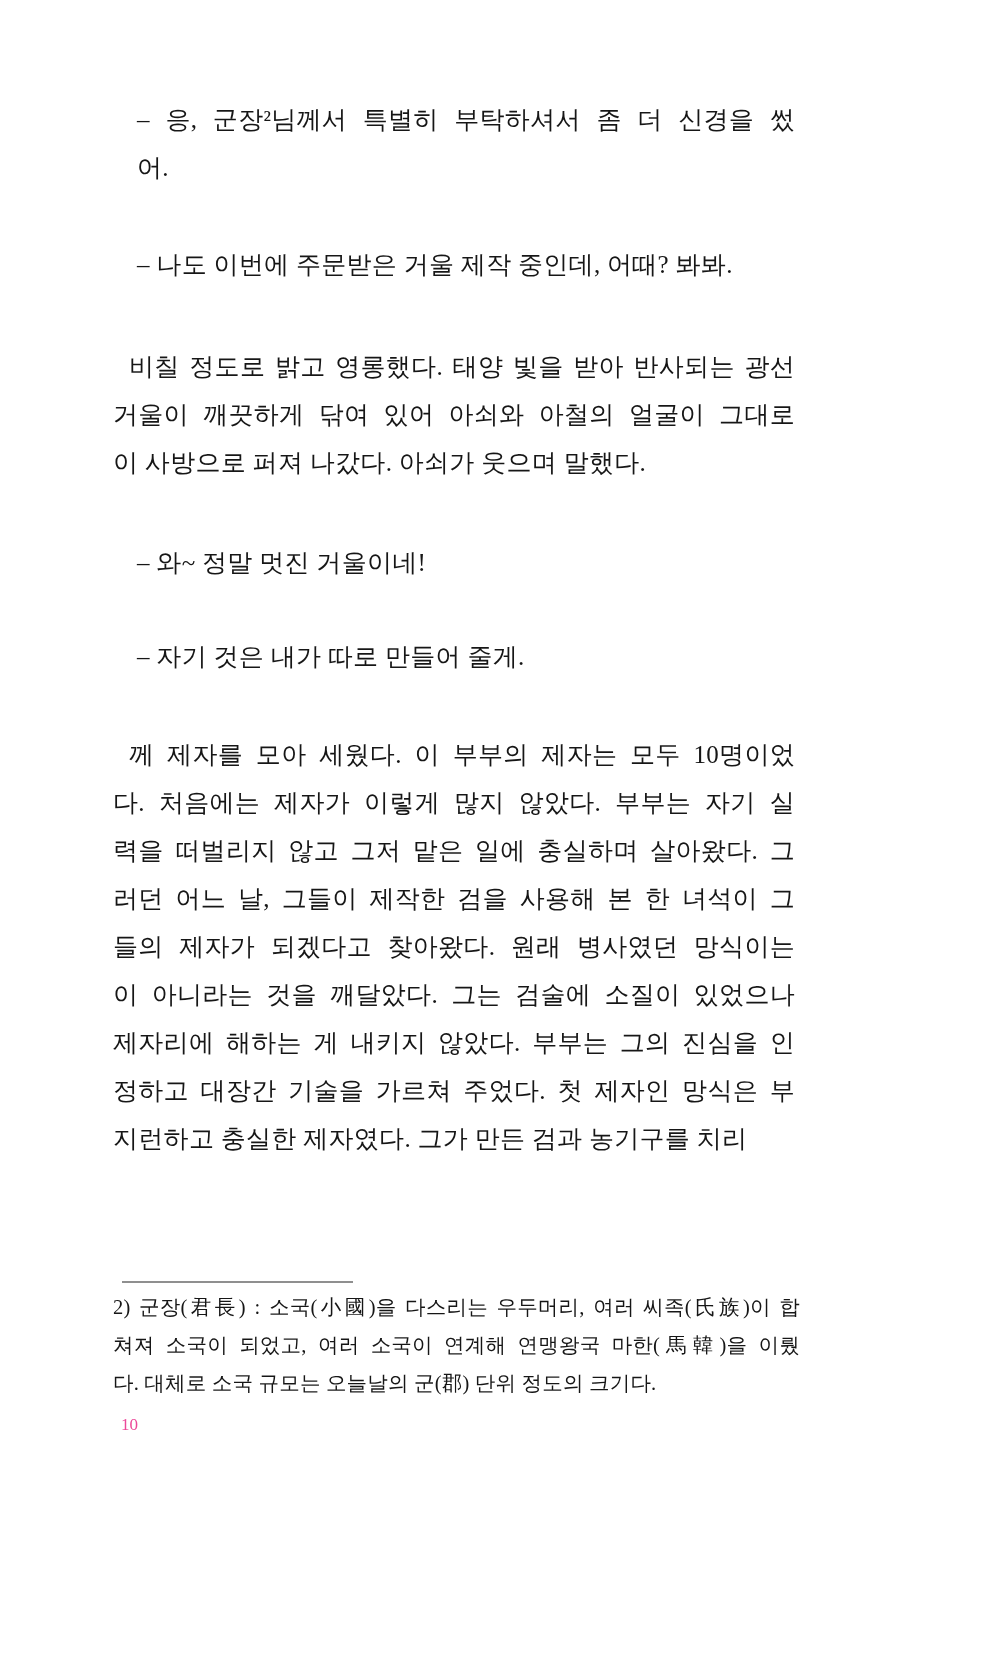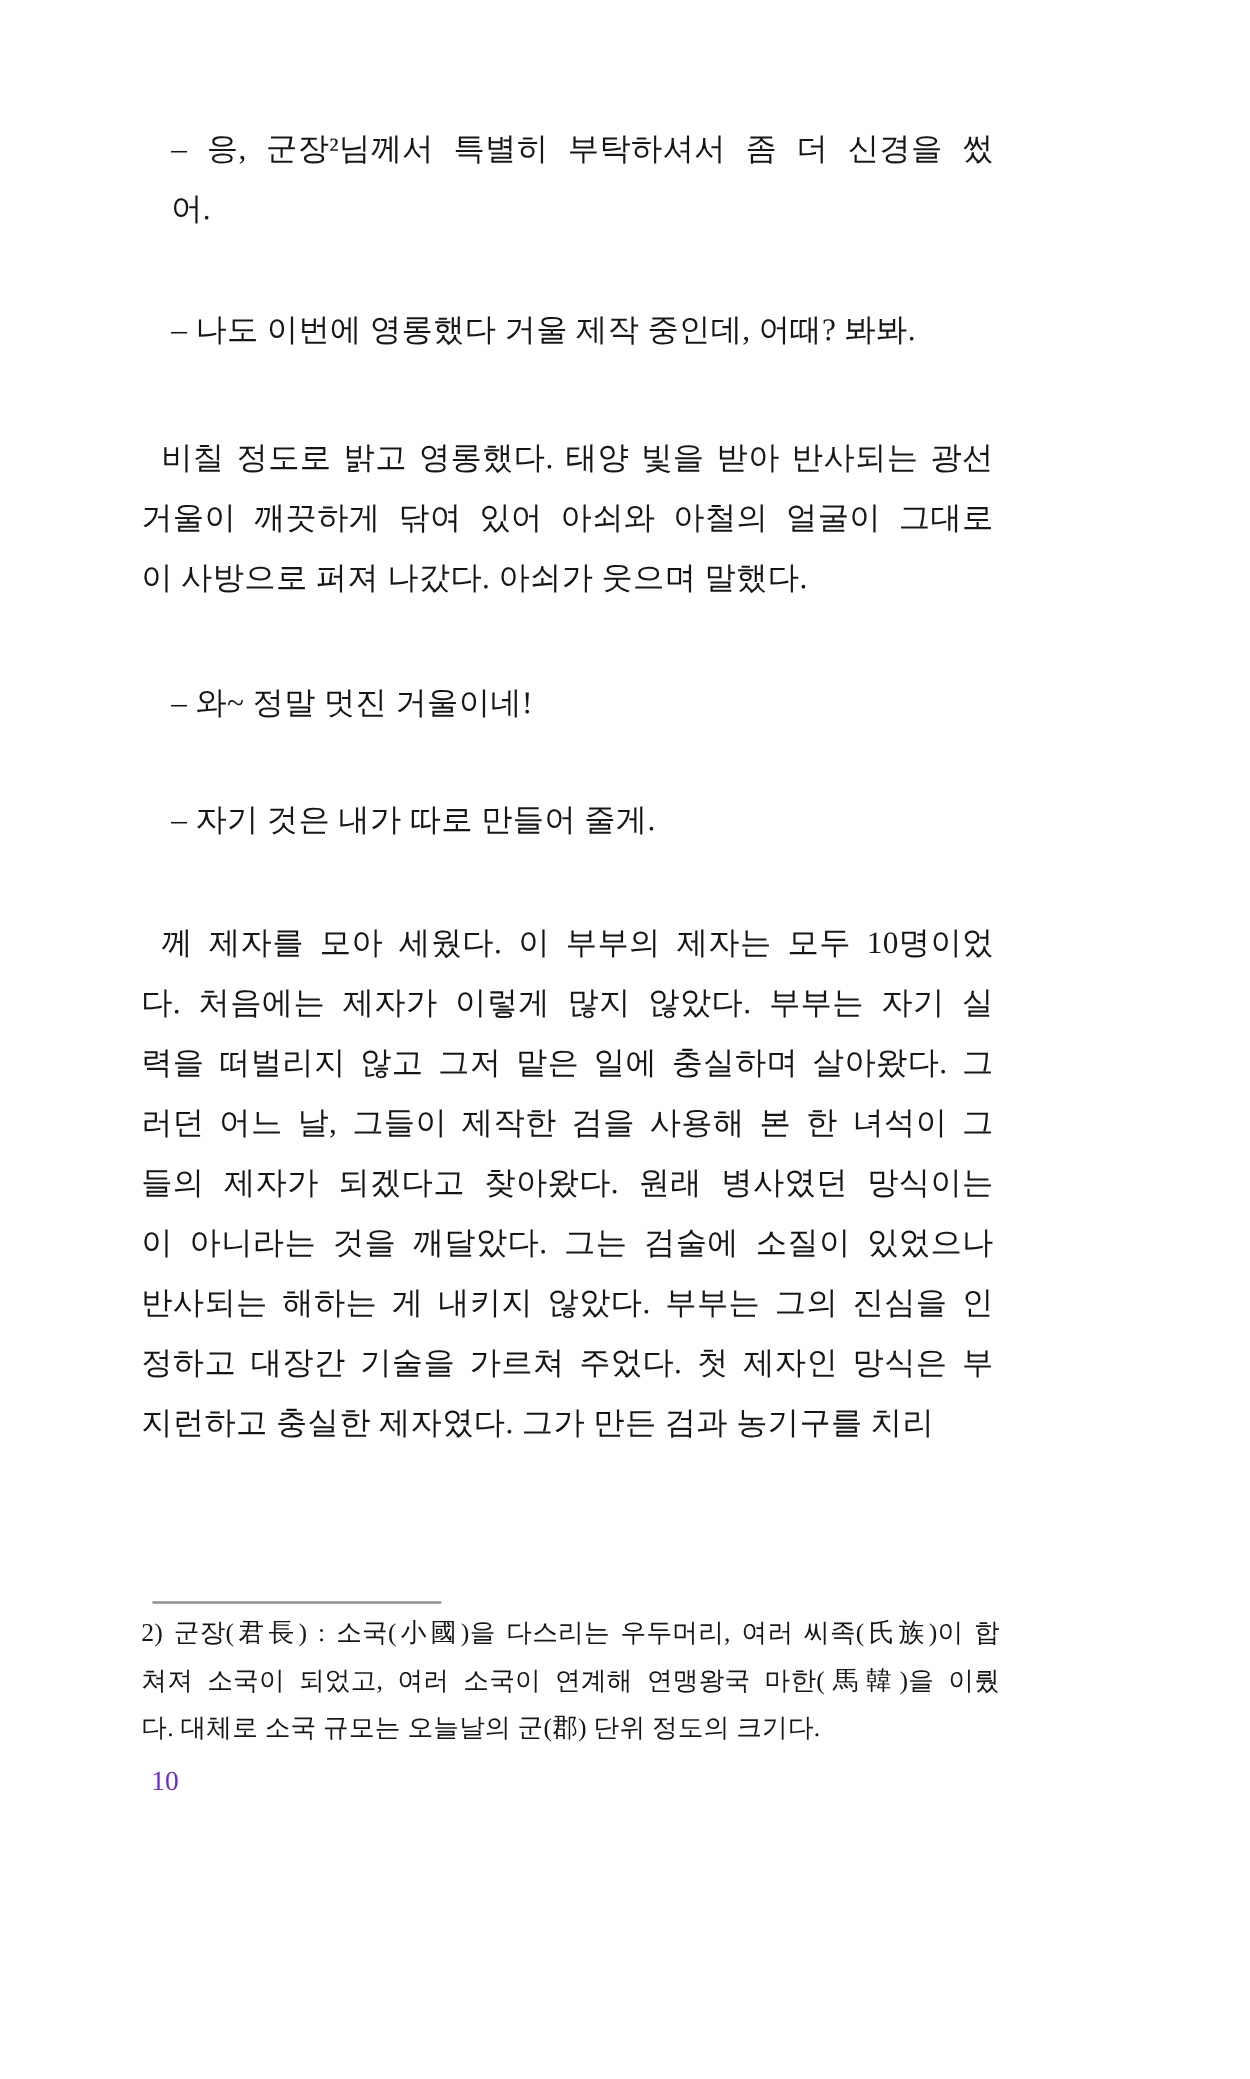--- a/index.html
+++ b/index.html
@@ -66,56 +66,56 @@
   }
   .footnote .line {
     font-size: 20.5px;
     line-height: 38px;
     letter-spacing: 0.2px;
   }
   .page-number {
     position: absolute;
     left: 121px;
     top: 1408px;
-    font-size: 22px;
+    font-size: 17px;
     line-height: 34px;
-    color: #6d28d9;
+    color: #ec4899;
   }
 </style>
 </head>
 <body>
 
 <div class="page">
   <main class="body-text" id="blocks">
       <section class="dialogue">
         <div class="line just">– 응, 군장²님께서 특별히 부탁하셔서 좀 더 신경을 썼</div>
         <div class="line">어.</div>
       </section>
       <section class="dialogue">
-        <div class="line">– 나도 이번에 영롱했다 거울 제작 중인데, 어때? 봐봐.</div>
+        <div class="line">– 나도 이번에 주문받은 거울 제작 중인데, 어때? 봐봐.</div>
       </section>
       <section class="paragraph">
         <div class="line just">비칠 정도로 밝고 영롱했다. 태양 빛을 받아 반사되는 광선</div>
         <div class="line just">거울이 깨끗하게 닦여 있어 아쇠와 아철의 얼굴이 그대로</div>
         <div class="line">이 사방으로 퍼져 나갔다. 아쇠가 웃으며 말했다.</div>
       </section>
       <section class="dialogue">
         <div class="line">– 와~ 정말 멋진 거울이네!</div>
       </section>
       <section class="dialogue">
         <div class="line">– 자기 것은 내가 따로 만들어 줄게.</div>
       </section>
       <section class="paragraph">
         <div class="line just">께 제자를 모아 세웠다. 이 부부의 제자는 모두 10명이었</div>
         <div class="line just">다. 처음에는 제자가 이렇게 많지 않았다. 부부는 자기 실</div>
         <div class="line just">력을 떠벌리지 않고 그저 맡은 일에 충실하며 살아왔다. 그</div>
         <div class="line just">러던 어느 날, 그들이 제작한 검을 사용해 본 한 녀석이 그</div>
         <div class="line just">들의 제자가 되겠다고 찾아왔다. 원래 병사였던 망식이는</div>
         <div class="line just">이 아니라는 것을 깨달았다. 그는 검술에 소질이 있었으나</div>
-        <div class="line just">반사되는 해하는 게 내키지 않았다. 부부는 그의 진심을 인</div>
+        <div class="line just">제자리에 해하는 게 내키지 않았다. 부부는 그의 진심을 인</div>
         <div class="line just">정하고 대장간 기술을 가르쳐 주었다. 첫 제자인 망식은 부</div>
         <div class="line">지런하고 충실한 제자였다. 그가 만든 검과 농기구를 치리</div>
       </section>
     </main>
   <hr class="fn-rule">
   <section class="footnote" id="footnote">
       <div class="line just">2) 군장(君長) : 소국(小國)을 다스리는 우두머리, 여러 씨족(氏族)이 합</div>
       <div class="line just">쳐져 소국이 되었고, 여러 소국이 연계해 연맹왕국 마한(馬韓)을 이뤘</div>
       <div class="line">다. 대체로 소국 규모는 오늘날의 군(郡) 단위 정도의 크기다.</div>
     </section>

